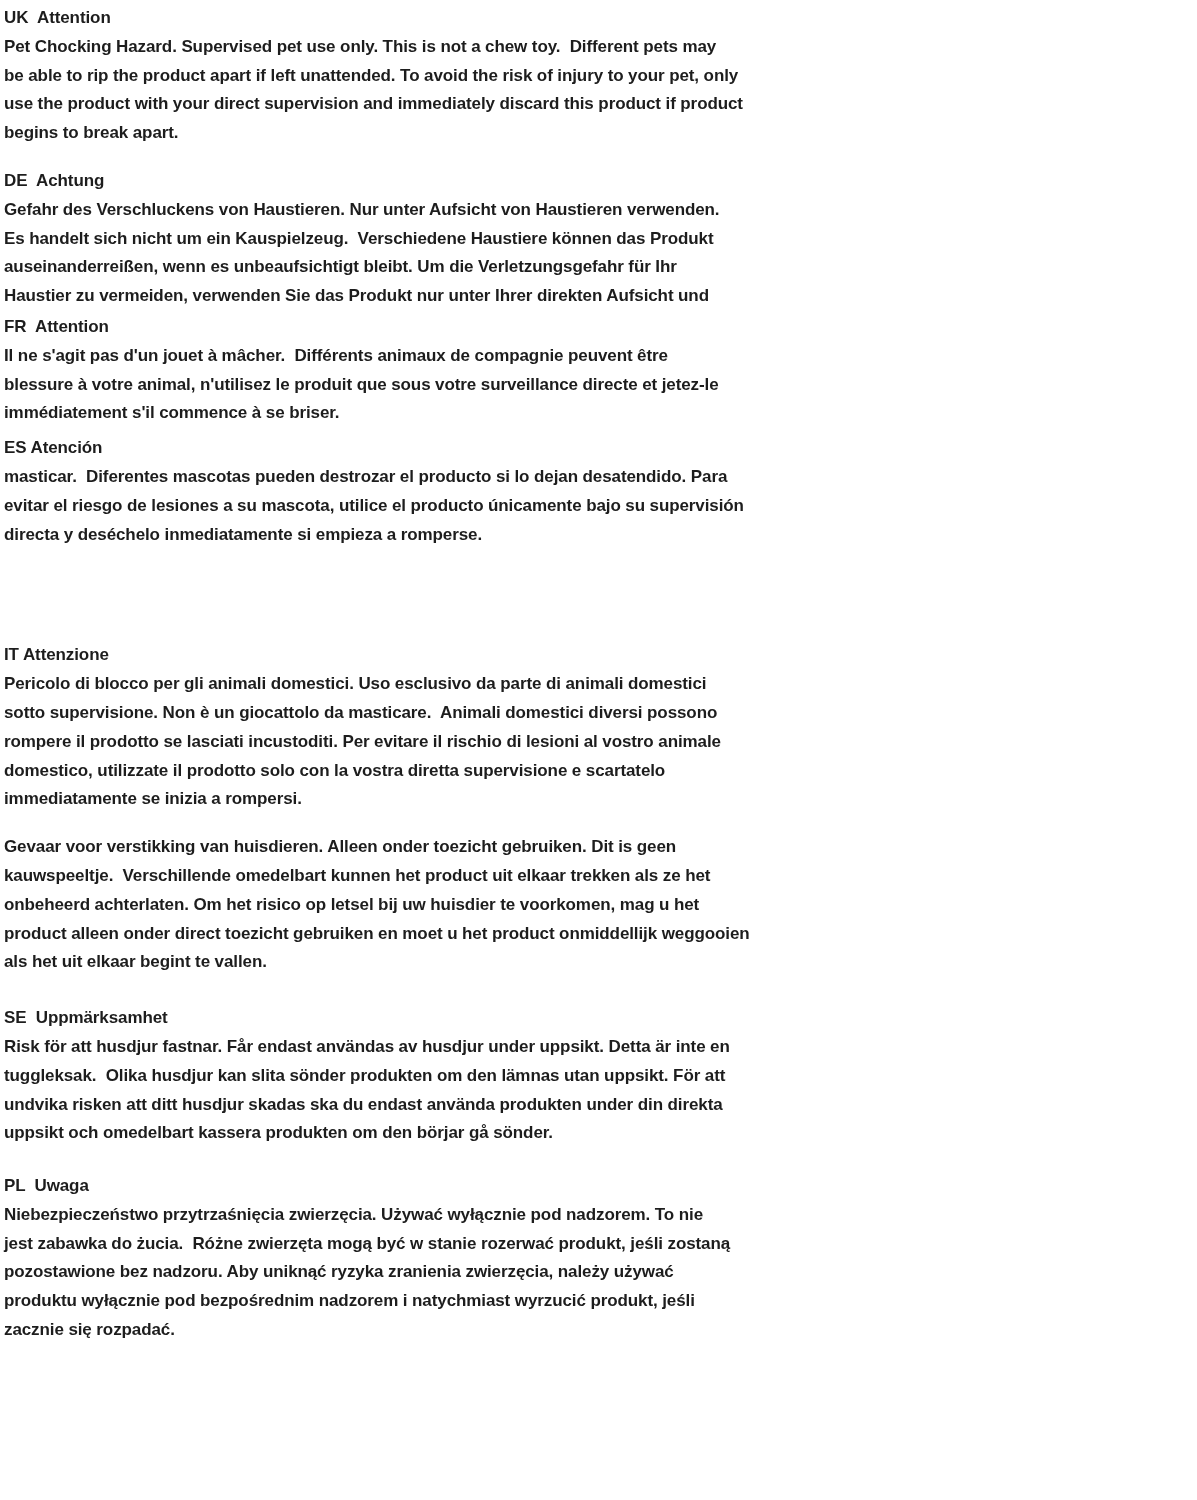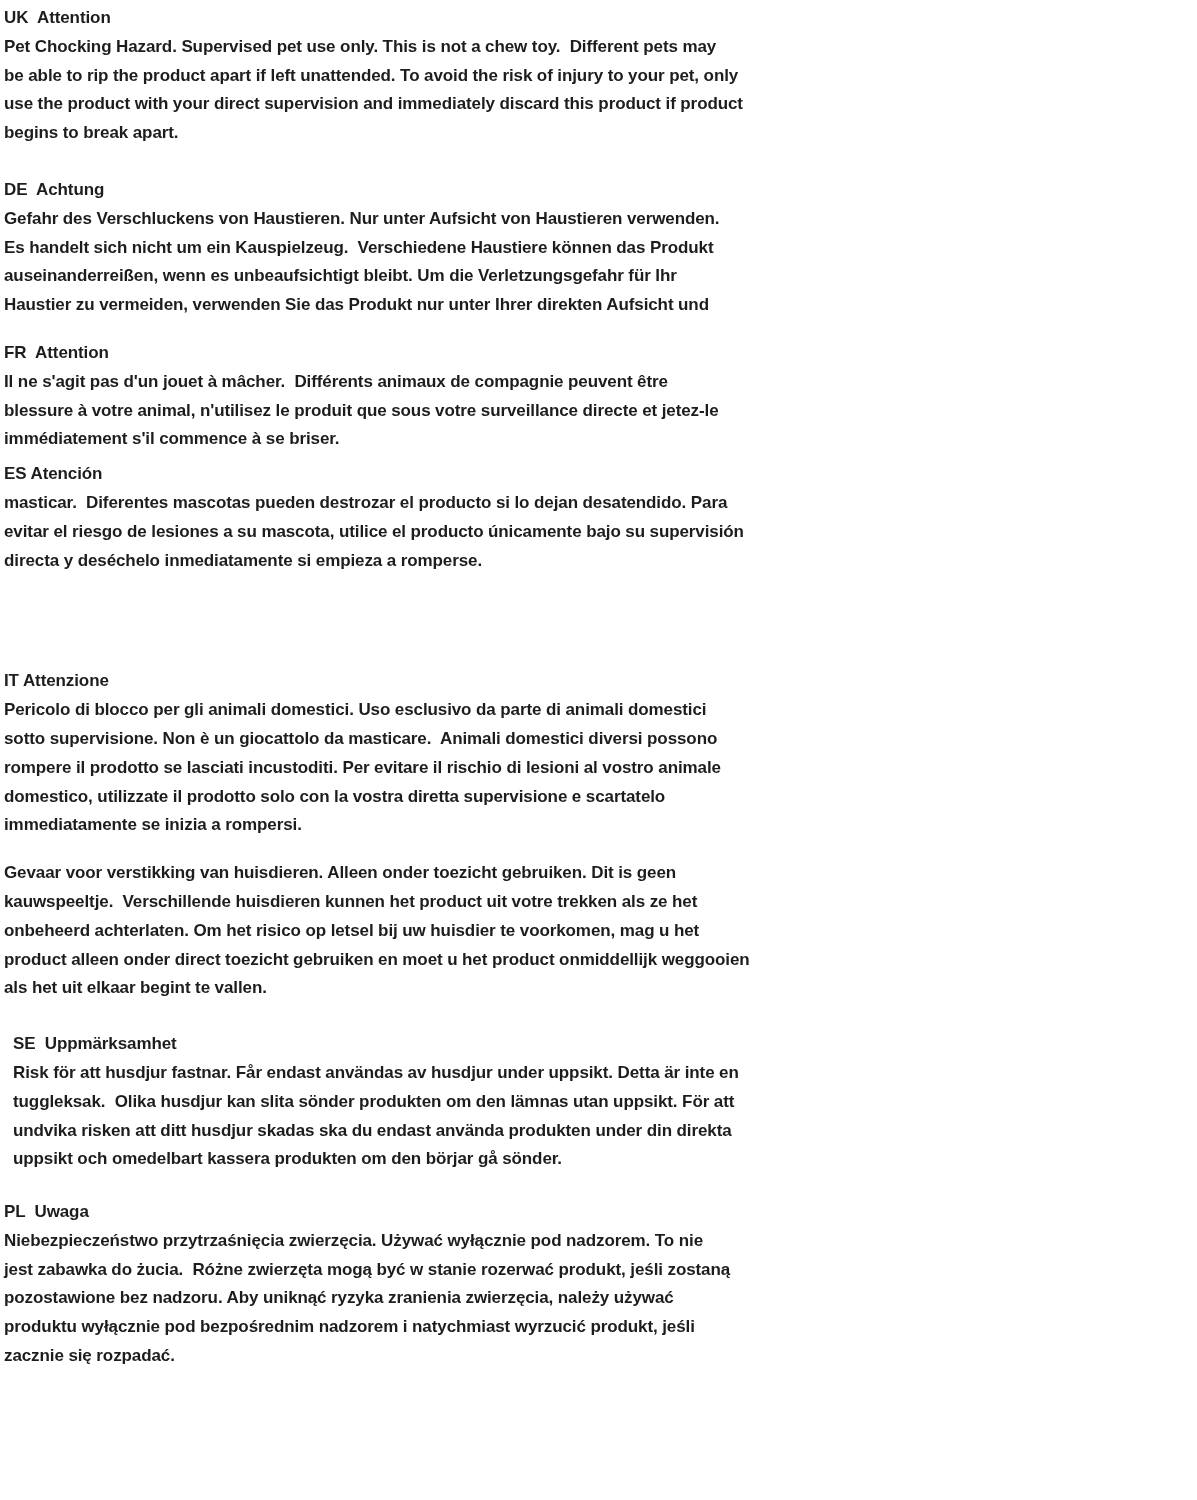--- a/index.html
+++ b/index.html
@@ -22,26 +22,26 @@
   }
   .section-heading,
   .text-line {
     font-size: 17px;
     line-height: 28.8px;
     white-space: pre;
     font-weight: 700;
     letter-spacing: -0.1px;
   }
   
-  .section-DE { margin-top: 28px; }
-  .section-FR { margin-top: 19px; }
+  .section-DE { margin-top: 19px; }
+  .section-FR { margin-top: 2px; }
   .section-ES { margin-top: 6px; }
   .section-IT { margin-top: 92px; }
   .section-NL { margin-top: 19px; }
-  .section-SE { margin-top: 27px; margin-left: 9px; }
+  .section-SE { margin-top: 27px; }
   .section-PL { margin-top: 24px; }
 </style>
 </head>
 <body>
 
 <div id="document">
     <section class="warning-section section-UK">
       <div class="section-heading">UK  Attention</div>
       <div class="text-line">Pet Chocking Hazard. Supervised pet use only. This is not a chew toy.  Different pets may</div>
       <div class="text-line">be able to rip the product apart if left unattended. To avoid the risk of injury to your pet, only</div>
@@ -70,21 +70,21 @@
     <section class="warning-section section-IT">
       <div class="section-heading">IT Attenzione</div>
       <div class="text-line">Pericolo di blocco per gli animali domestici. Uso esclusivo da parte di animali domestici</div>
       <div class="text-line">sotto supervisione. Non è un giocattolo da masticare.  Animali domestici diversi possono</div>
       <div class="text-line">rompere il prodotto se lasciati incustoditi. Per evitare il rischio di lesioni al vostro animale</div>
       <div class="text-line">domestico, utilizzate il prodotto solo con la vostra diretta supervisione e scartatelo</div>
       <div class="text-line">immediatamente se inizia a rompersi.</div>
     </section>
     <section class="warning-section section-NL">
       <div class="text-line">Gevaar voor verstikking van huisdieren. Alleen onder toezicht gebruiken. Dit is geen</div>
-      <div class="text-line">kauwspeeltje.  Verschillende huisdieren kunnen het product uit votre trekken als ze het</div>
+      <div class="text-line">kauwspeeltje.  Verschillende omedelbart kunnen het product uit elkaar trekken als ze het</div>
       <div class="text-line">onbeheerd achterlaten. Om het risico op letsel bij uw huisdier te voorkomen, mag u het</div>
       <div class="text-line">product alleen onder direct toezicht gebruiken en moet u het product onmiddellijk weggooien</div>
       <div class="text-line">als het uit elkaar begint te vallen.</div>
     </section>
     <section class="warning-section section-SE">
       <div class="section-heading">SE  Uppmärksamhet</div>
       <div class="text-line">Risk för att husdjur fastnar. Får endast användas av husdjur under uppsikt. Detta är inte en</div>
       <div class="text-line">tuggleksak.  Olika husdjur kan slita sönder produkten om den lämnas utan uppsikt. För att</div>
       <div class="text-line">undvika risken att ditt husdjur skadas ska du endast använda produkten under din direkta</div>
       <div class="text-line">uppsikt och omedelbart kassera produkten om den börjar gå sönder.</div>

